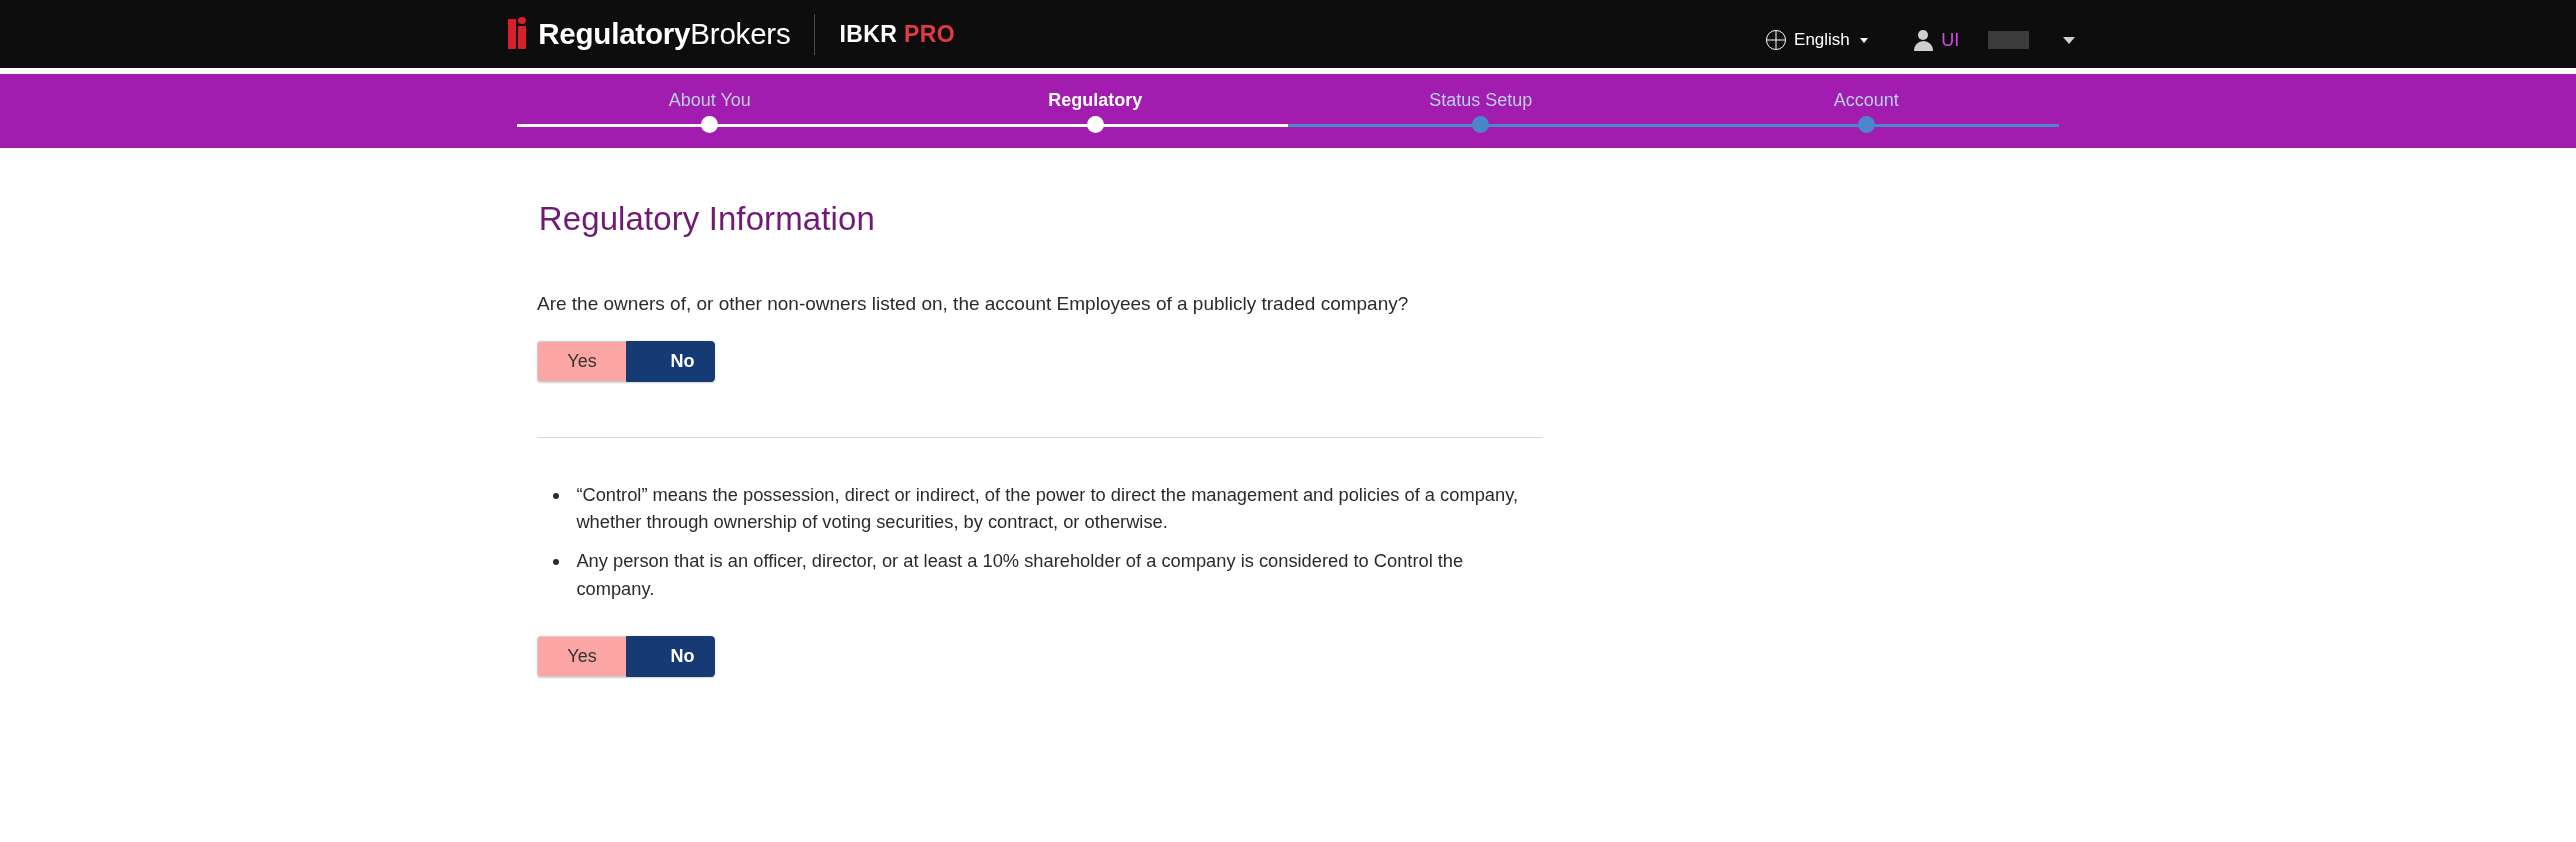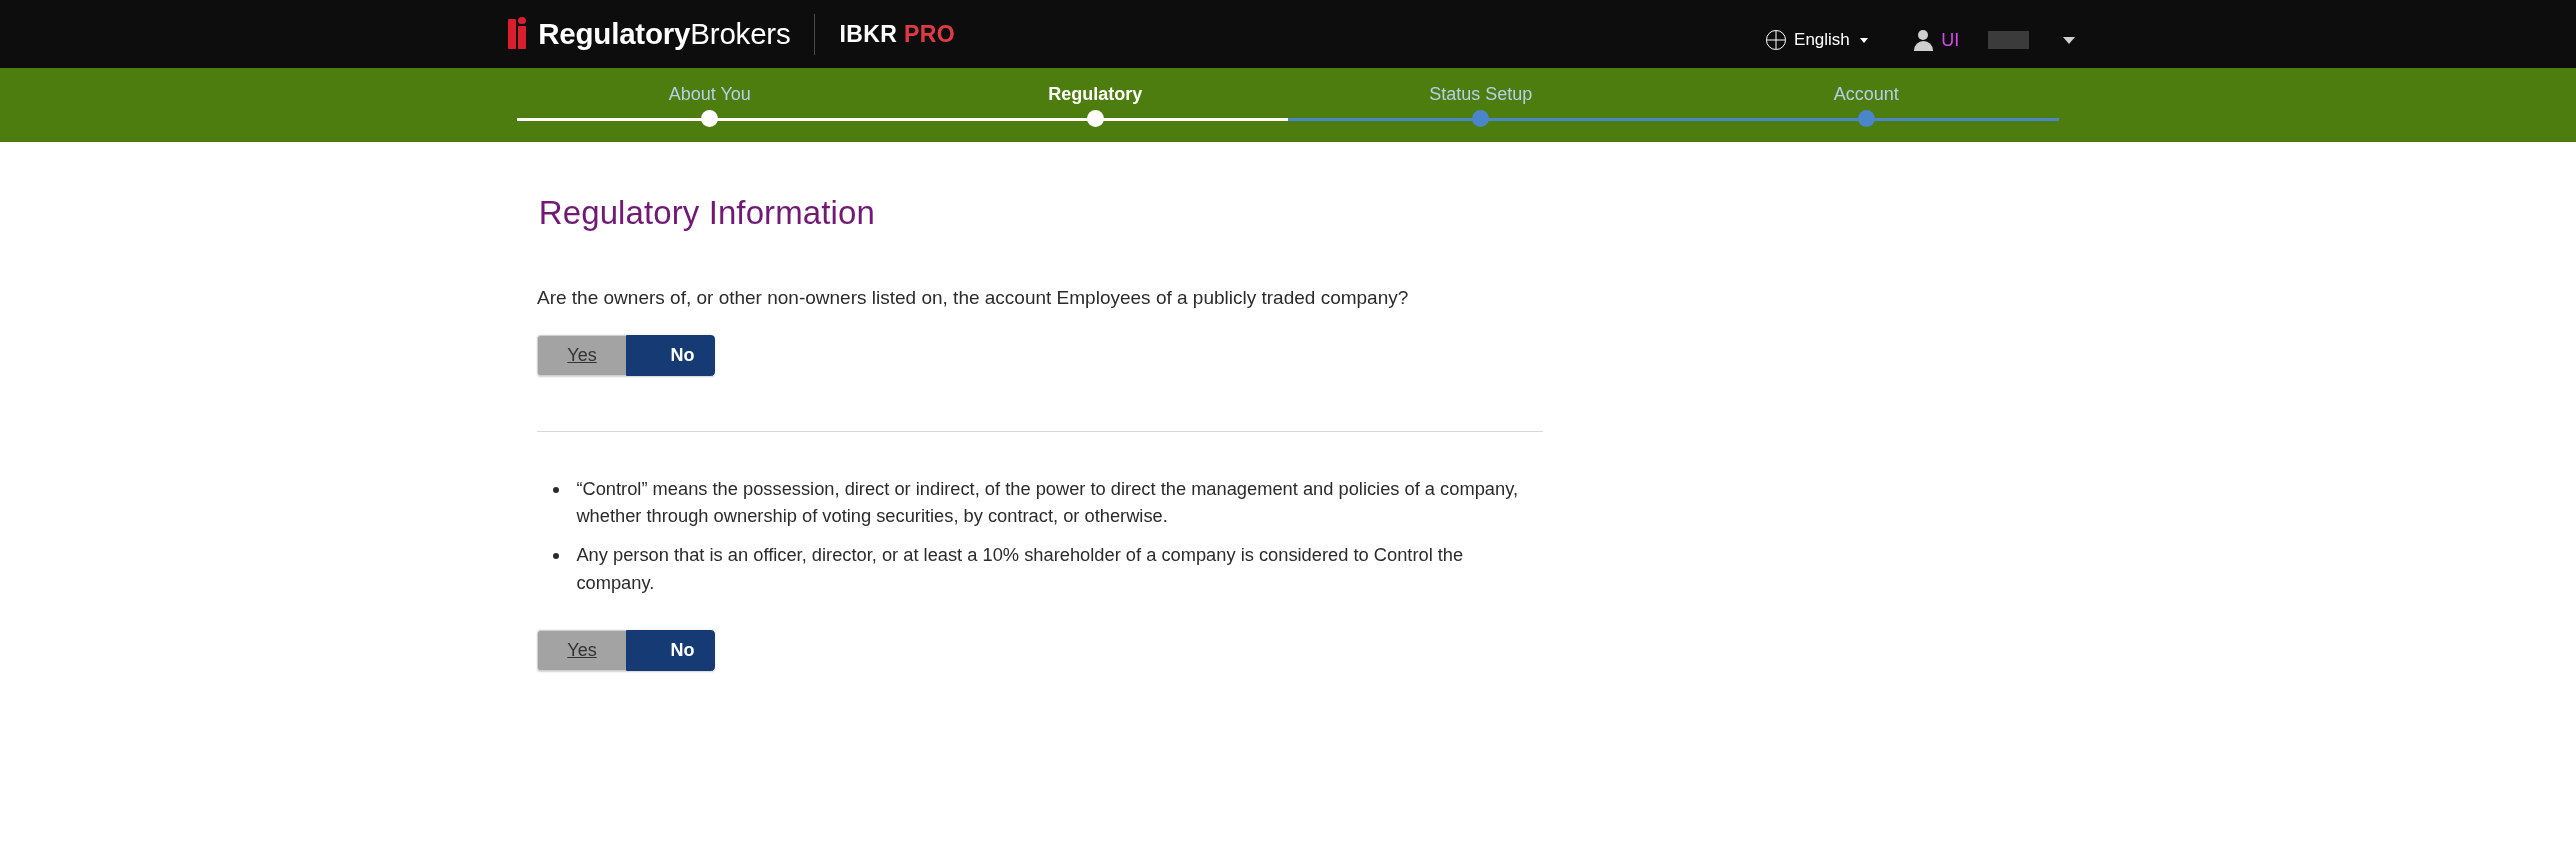--- a/index.html
+++ b/index.html
@@ -162,22 +162,23 @@
     margin-left: 25px;
     width: 0; height: 0;
     border-left: 6.3px solid transparent;
     border-right: 6.3px solid transparent;
     border-top: 7.2px solid #d0d0d0;
   }
 
   
   .stepnav {
     height: 74px;
-    background: #4d7c0f;
+    background: #a21caf;
     position: relative;
+    margin-top: 6px;
   }
   .steps {
     position: absolute;
     left: 517px;
     right: 517px;
     top: 0;
     height: 74px;
   }
   .step-labels {
     display: flex;
@@ -276,26 +277,25 @@
     min-width: 89px;
     height: 41px;
     display: flex;
     align-items: center;
     justify-content: center;
     font-size: 18px;
     cursor: pointer;
     user-select: none;
   }
   .yesno .opt.off {
-    background: #a3a3a3;
+    background: #fca5a5;
     color: #333333;
     border: 0.9px solid #cfcfcf;
     border-right: none;
     border-radius: 3.6px 0 0 3.6px;
-    text-decoration: underline;
   }
   .yesno .opt.on {
     background: #163a73;
     color: #ffffff;
     font-weight: 700;
     border: 0.9px solid #163a73;
     border-radius: 0 3.6px 3.6px 0;
     padding-left: 24px;
   }
   .hr {

